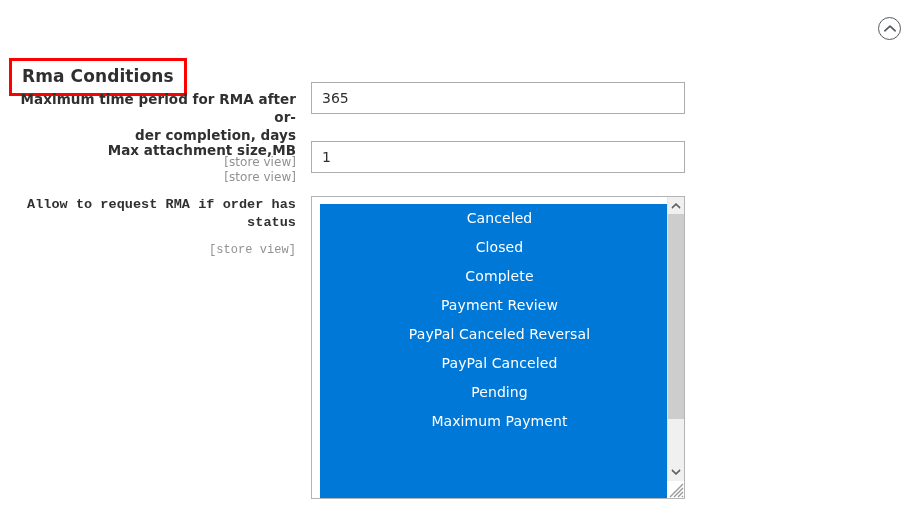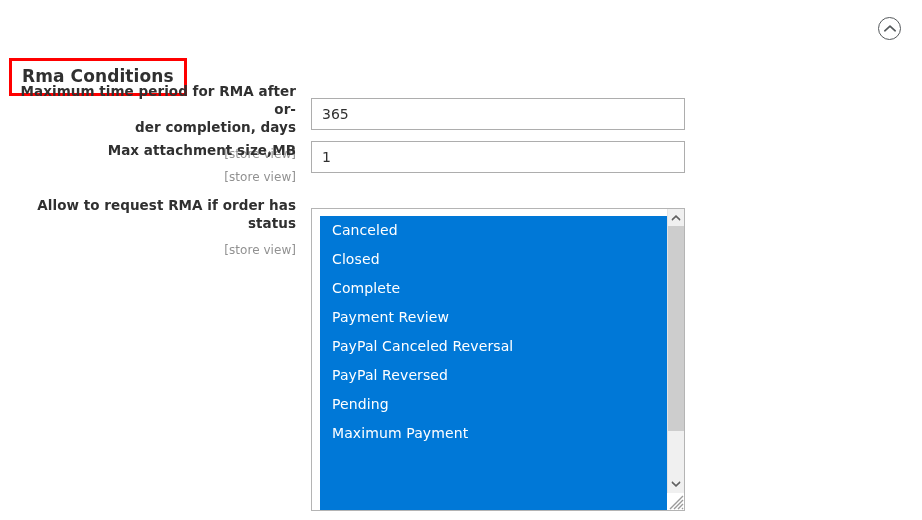--- a/index.html
+++ b/index.html
@@ -217,57 +217,57 @@
   <div class="collapse-toggle">
     <span>
       <svg width="13" height="9" viewBox="0 0 13 9" fill="none" xmlns="http://www.w3.org/2000/svg">
         <path d="M1.3 6.3 L6.5 1.6 L11.7 6.3" stroke="#55595c" stroke-width="1.7" fill="none" stroke-linecap="round" stroke-linejoin="round"></path>
       </svg>
     </span>
   </div>
 </div>
 
 <div class="field-row" style="top:82px;">
-  <div class="field-label-wrap" style="top:0px;">
+  <div class="field-label-wrap" style="top:8px;">
     <span class="field-label">Maximum time period for RMA after or-</span>
     <span class="field-label">der completion, days</span>
     <span class="field-scope">[store view]</span>
   </div>
-  <div class="field-control" style="top:16px;border-radius:7px;">
+  <div class="field-control" style="top:0px;border-radius:7px;">
     <input class="text-input" type="text" value="365" style="">
   </div>
 </div>
 
 <div class="field-row" style="top:141px;">
   <div class="field-label-wrap" style="top:0px;">
     <span class="field-label">Max attachment size,MB</span>
     <span class="field-scope">[store view]</span>
   </div>
   <div class="field-control" style="top:0px;">
     <input class="text-input" type="text" value="1" style="">
   </div>
 </div>
 
 <div class="field-row" style="top:196px;">
-  <div class="field-label-wrap" style="top:0px;">
+  <div class="field-label-wrap" style="top:0px;font-family:Liberation Mono, monospace;">
     <span class="field-label">Allow to request RMA if order has status</span>
     <span class="field-scope">[store view]</span>
   </div>
 
-  <div class="field-control" style="top:12px;">
+  <div class="field-control" style="top:0px;text-align:center;">
     <div class="multiselect">
 
       <div class="ms-viewport">
         <div class="ms-options" id="ms-options">
             <div class="ms-option">Canceled</div>
             <div class="ms-option">Closed</div>
             <div class="ms-option">Complete</div>
             <div class="ms-option">Payment Review</div>
             <div class="ms-option">PayPal Canceled Reversal</div>
-            <div class="ms-option">PayPal Reversed</div>
+            <div class="ms-option">PayPal Canceled</div>
             <div class="ms-option">Pending</div>
             <div class="ms-option">Maximum Payment</div>
           </div>
       </div>
 
       <div class="ms-scrollbar">
         <div class="sb-btn up">
           <span>
             <svg width="9" height="6" viewBox="0 0 9 6" xmlns="http://www.w3.org/2000/svg">
               <path d="M0.8 4.6 L4.5 1.1 L8.2 4.6" stroke="#606060" stroke-width="1.6" fill="none" stroke-linecap="square"></path>

